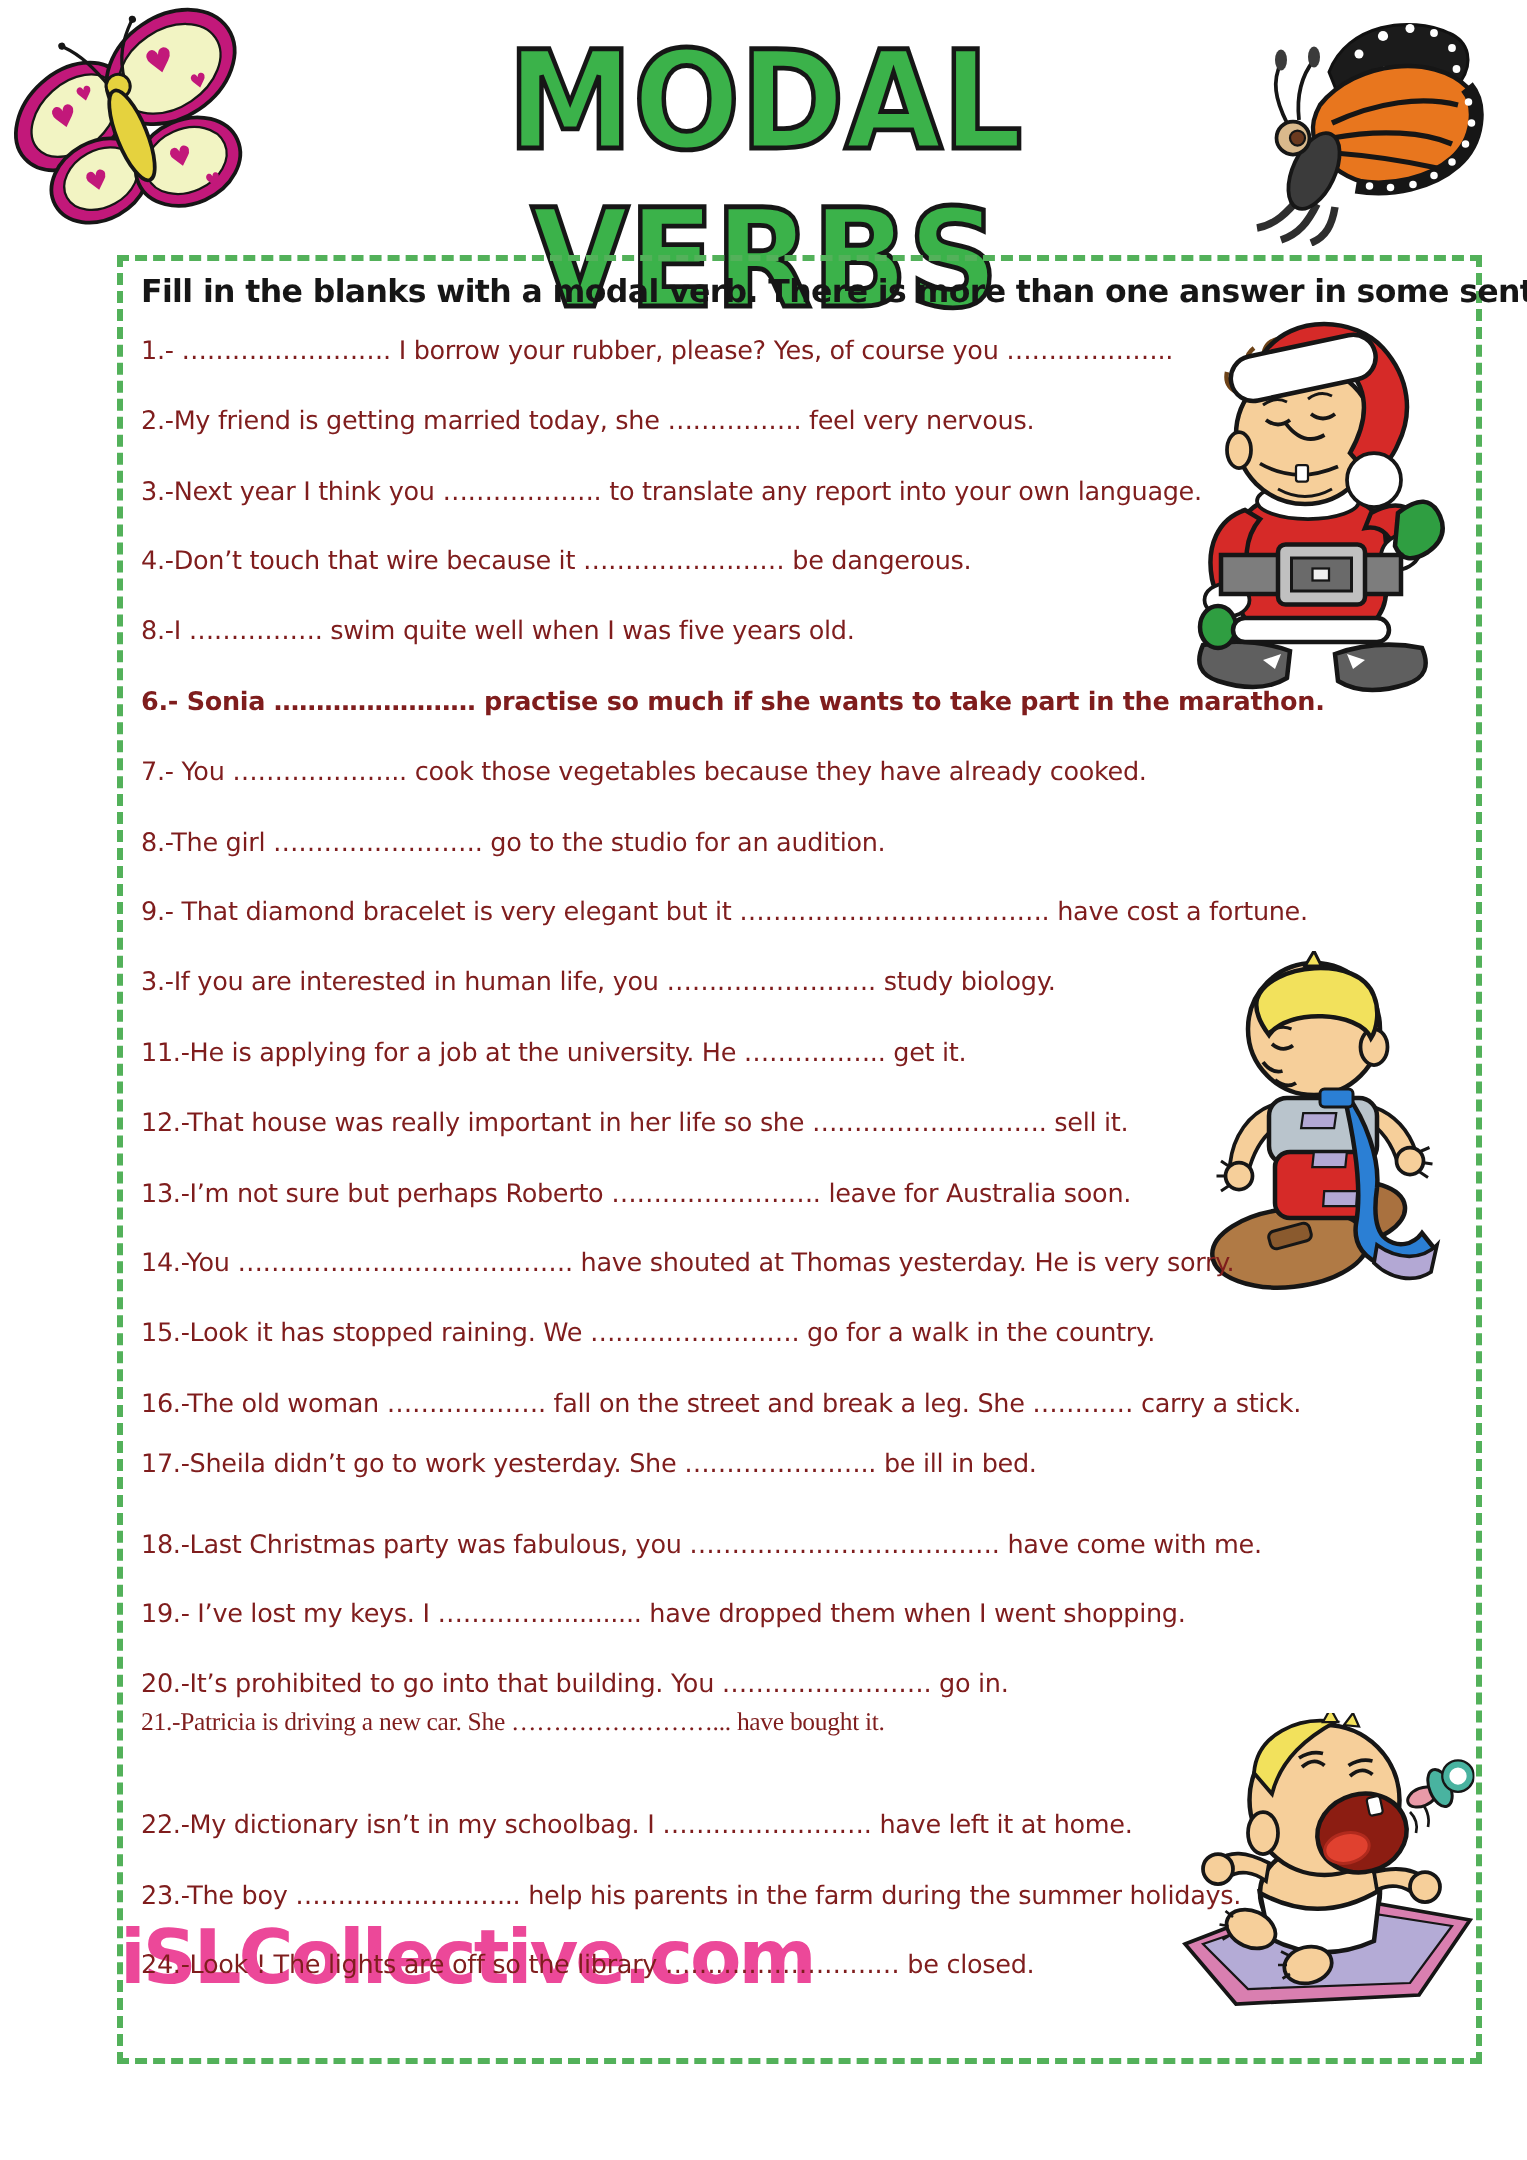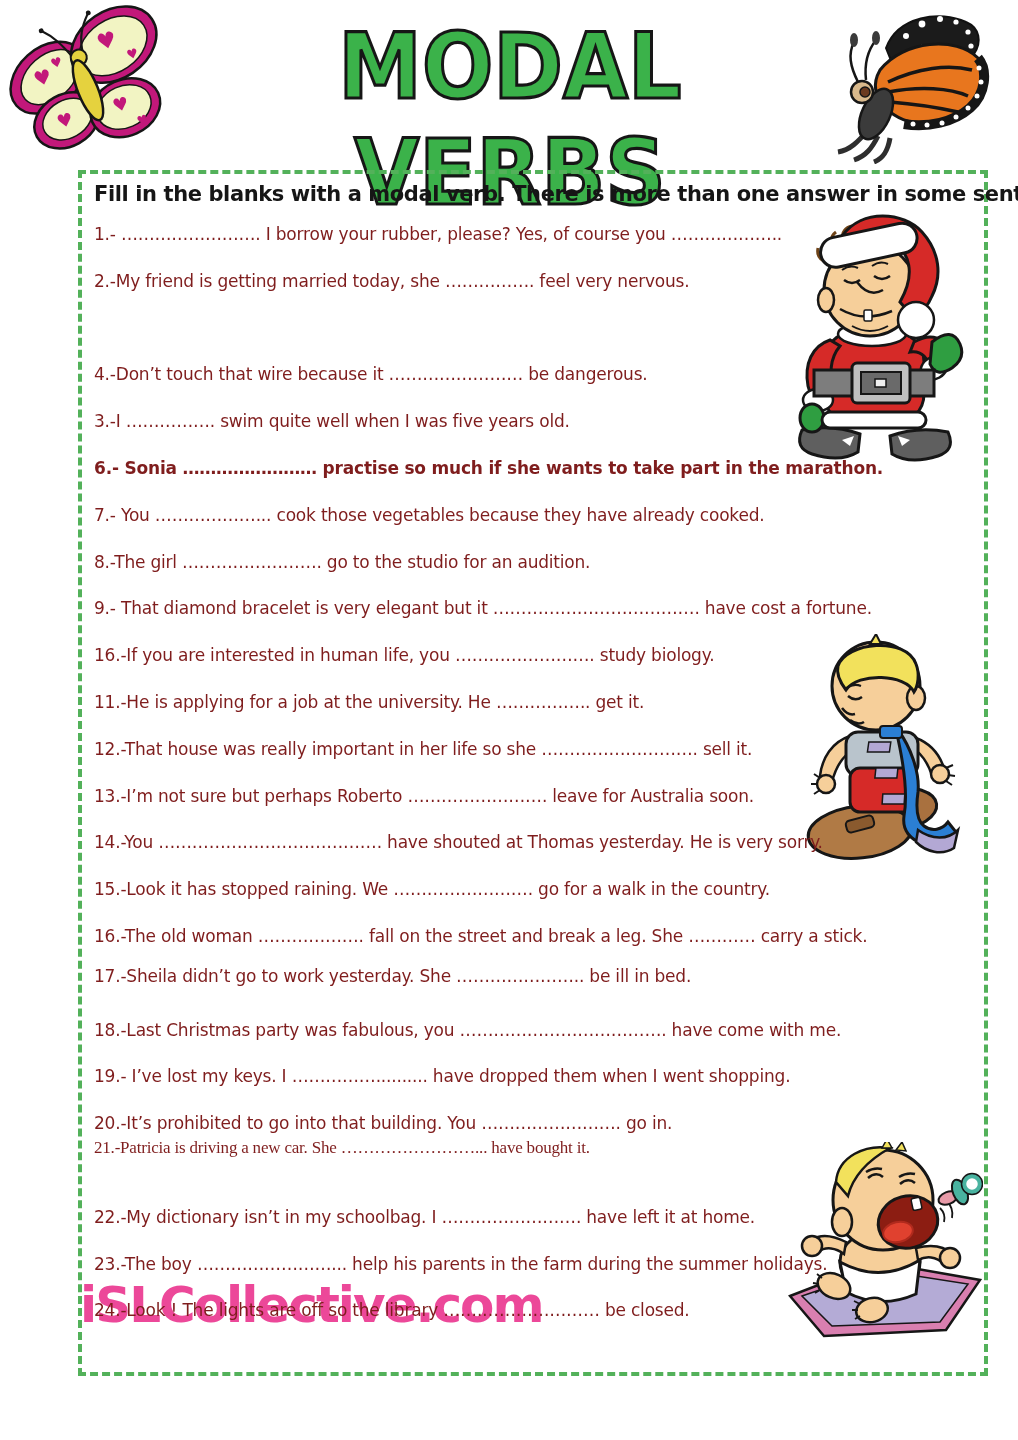--- a/index.html
+++ b/index.html
@@ -113,27 +113,28 @@
 
   <div class="worksheet">
 
     <p class="watermark">iSLCollective.com</p>
 
     <p class="instruction">Fill in the blanks with a modal verb. There is more than one answer in some sentences.</p>
 
     <div class="sentence-list">
         <p class="sentence" style="top: 50px;">1.- ……………………. I borrow your rubber, please? Yes, of course you ………………..</p>
         <p class="sentence" style="top: 96.8px;">2.-My friend is getting married today, she ……………. feel very nervous.</p>
+        <p class="sentence" style="top: 143.6px;">3.-Next year I think you ………………. to translate any report into your own language.</p>
         <p class="sentence" style="top: 190.4px;">4.-Don’t touch that wire because it …………………… be dangerous.</p>
-        <p class="sentence" style="top: 237.2px;">3.-I ……………. swim quite well when I was five years old.</p>
+        <p class="sentence" style="top: 237.2px;">8.-I ……………. swim quite well when I was five years old.</p>
         <p class="sentence" style="top: 284px; font-weight: bold;">6.- Sonia …………………… practise so much if she wants to take part in the marathon.</p>
         <p class="sentence" style="top: 330.8px;">7.- You ………………... cook those vegetables because they have already cooked.</p>
         <p class="sentence" style="top: 377.6px;">8.-The girl ……………………. go to the studio for an audition.</p>
         <p class="sentence" style="top: 424.4px;">9.- That diamond bracelet is very elegant but it ……………………………….  have cost a fortune.</p>
-        <p class="sentence" style="top: 471.2px;">16.-If you are interested in human life, you ……………………. study biology.</p>
+        <p class="sentence" style="top: 471.2px;">3.-If you are interested in human life, you ……………………. study biology.</p>
         <p class="sentence" style="top: 518px;">11.-He is applying for a job at the university. He …………….. get it.</p>
         <p class="sentence" style="top: 564.8px;">12.-That house was really important in her life so she ………………………. sell it.</p>
         <p class="sentence" style="top: 611.6px;">13.-I’m not sure but perhaps Roberto ……………………. leave for Australia soon.</p>
         <p class="sentence" style="top: 658.4px;">14.-You …………………………………. have shouted at Thomas yesterday. He is very sorry.</p>
         <p class="sentence" style="top: 705.2px;">15.-Look it has stopped raining. We ……………………. go for a walk in the country.</p>
         <p class="sentence" style="top: 752px;">16.-The old woman ………………. fall on the street and break a leg. She ………… carry a stick.</p>
         <p class="sentence" style="top: 792px;">17.-Sheila didn’t go to work yesterday. She ………………….. be ill in bed.</p>
         <p class="sentence" style="top: 845.6px;">18.-Last Christmas party was fabulous, you ………………………………. have come with me.</p>
         <p class="sentence" style="top: 892.4px;">19.- I’ve lost my keys. I …………….......... have dropped them when I went shopping.</p>
         <p class="sentence" style="top: 939.2px;">20.-It’s prohibited to go into that building. You ……………………. go in.</p>

